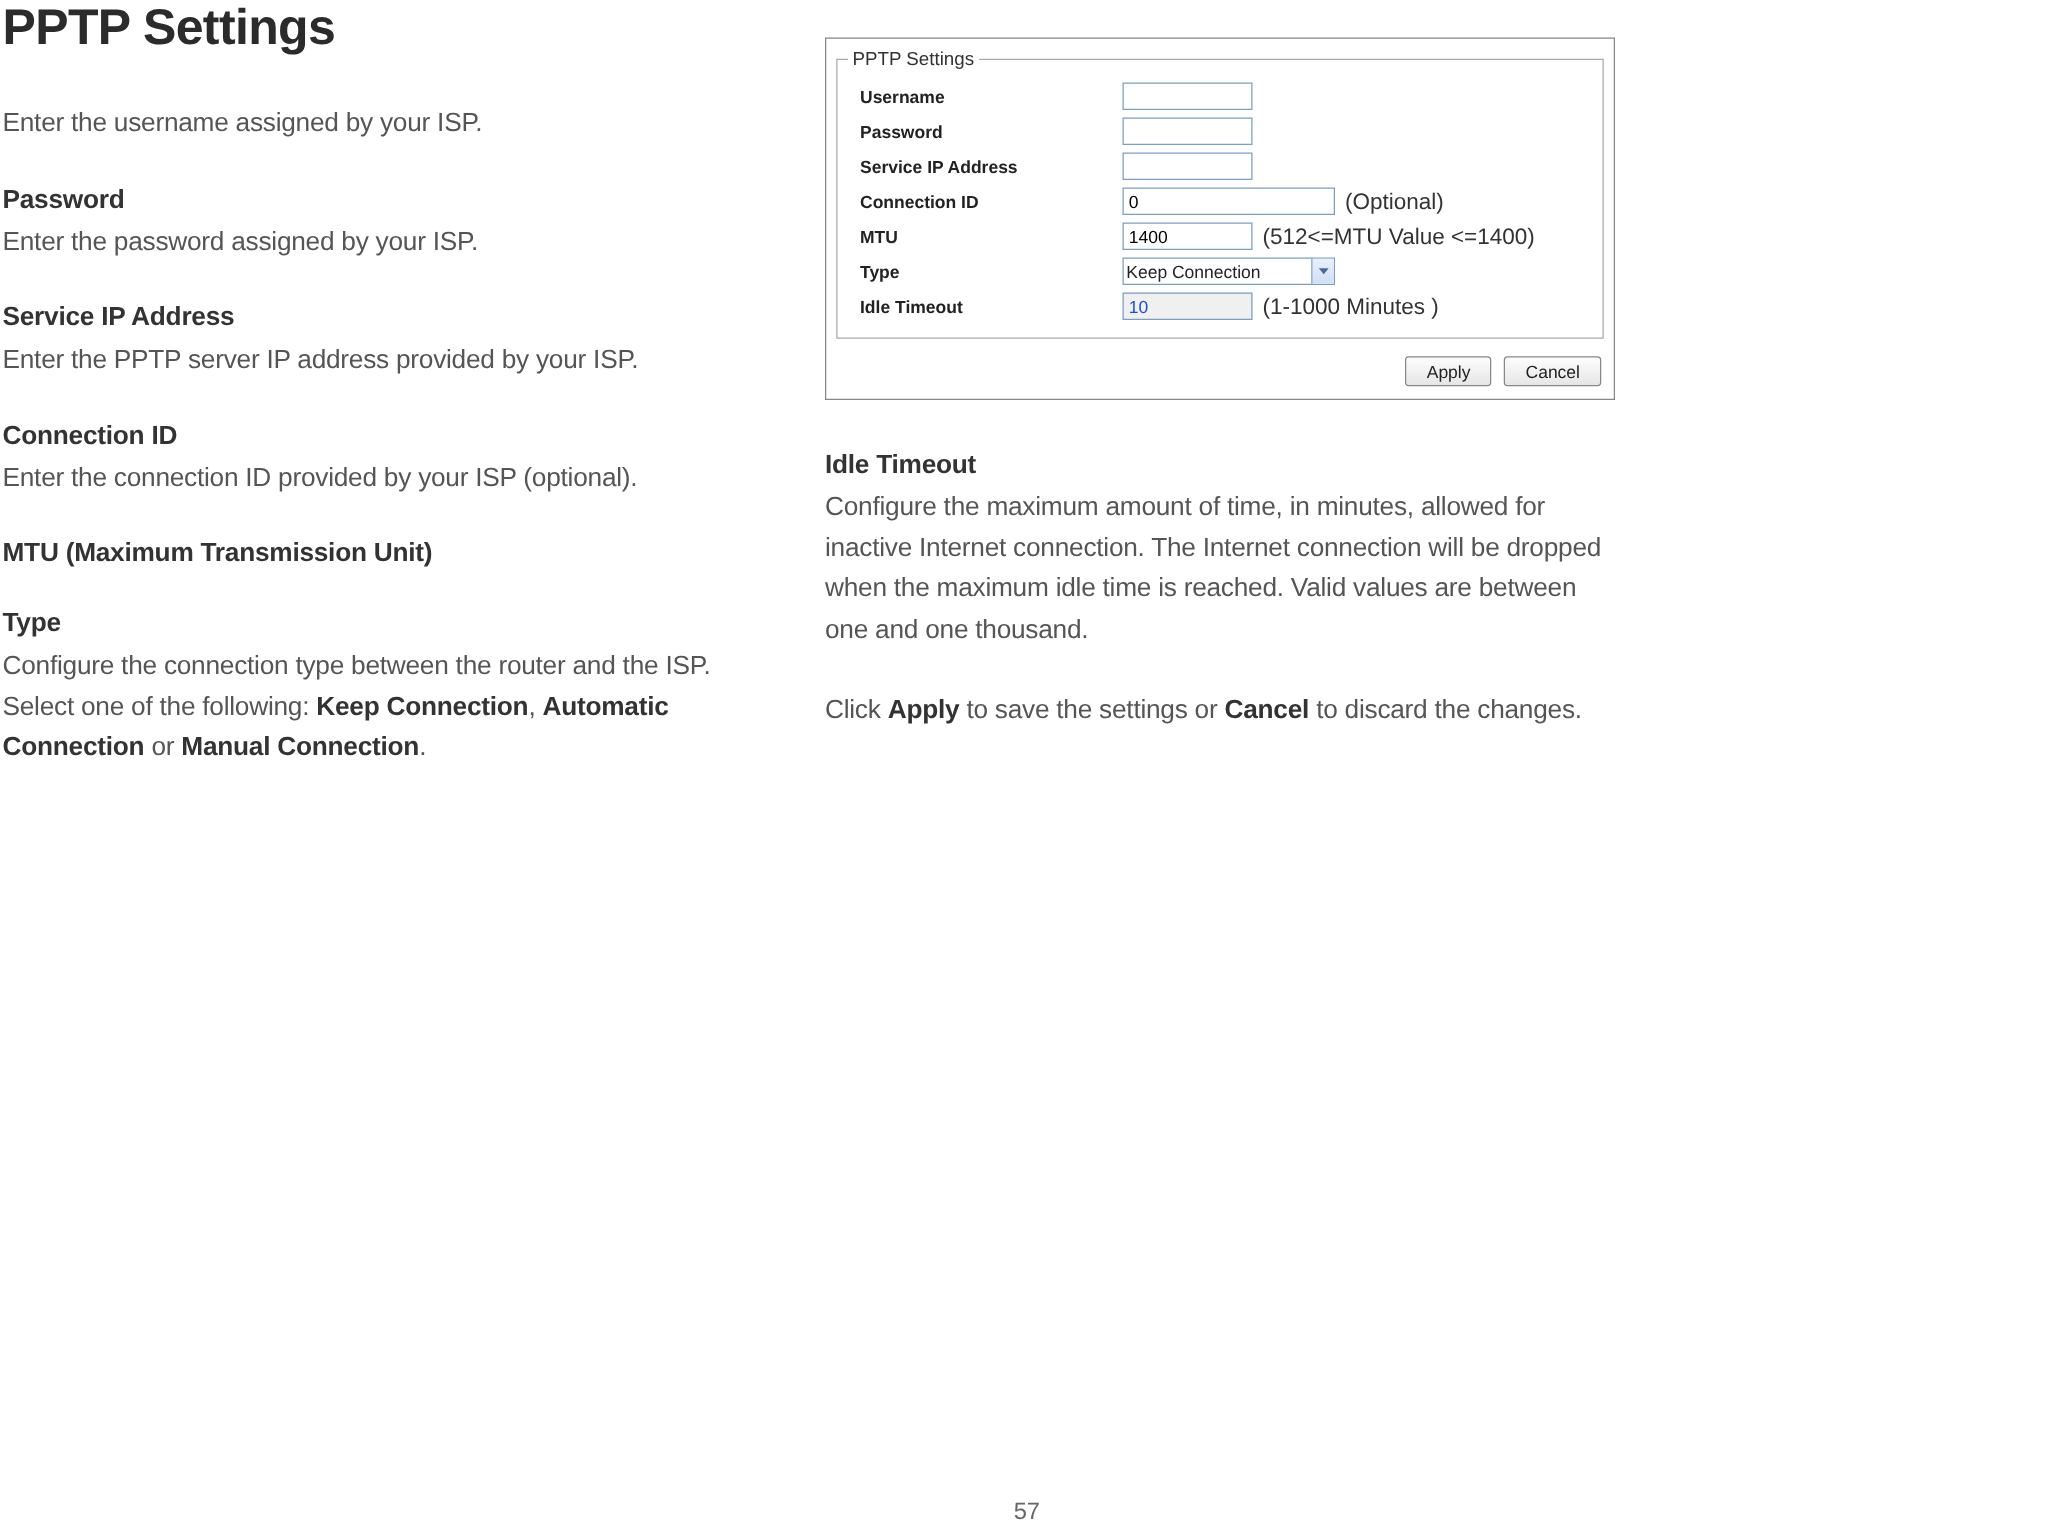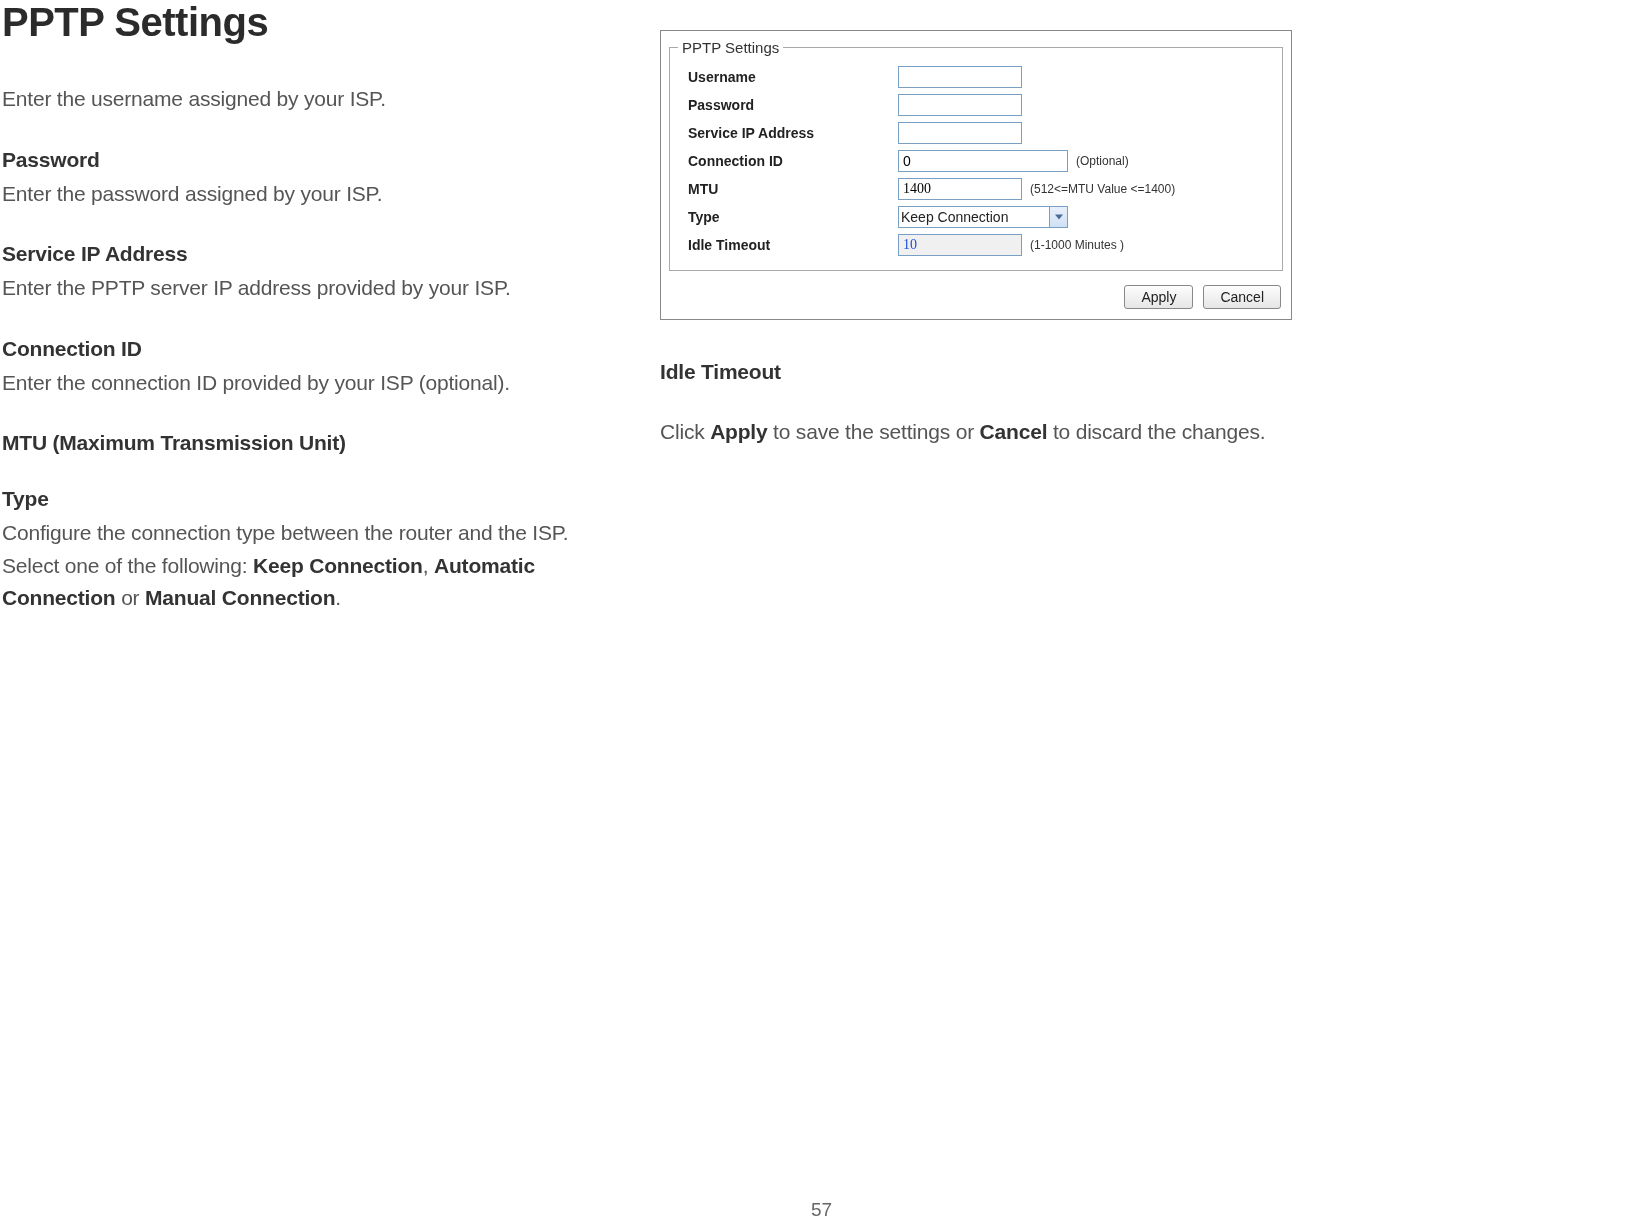--- a/index.html
+++ b/index.html
@@ -80,26 +80,26 @@
       font-weight: bold;
     }
     .form-input {
       height: 22px;
       border: 1px solid #7a9fc4;
       background: #fff;
       font-family: Tahoma, Arial, sans-serif;
       font-size: 14px;
       padding: 1px 4px;
     }
-    .form-input.w120 { width: 124px; font-family: Liberation Serif, serif; }
+    .form-input.w120 { width: 104px; }
     .form-input.w170 { width: 170px; }
     .form-input.disabled { background: #f0f0f0; color:#1d4ed8; }
     .form-hint {
       font-family: Tahoma, Arial, sans-serif;
-      font-size: 12px;
+      font-size: 18px;
       color: #333;
       margin-left: 8px;
     }
     .form-select {
       height: 22px;
       border: 1px solid #7a9fc4;
       background: #fff;
       font-family: Tahoma, Arial, sans-serif;
       font-size: 14px;
       width: 170px;
@@ -238,20 +238,21 @@
       </fieldset>
       <div class="panel-buttons">
         <button class="panel-btn">Apply</button>
         <button class="panel-btn">Cancel</button>
       </div>
     </div>
 
     <div class="right-text">
       <div class="field-block">
         <div class="field-title">Idle Timeout</div>
+        <div class="field-desc">Configure the maximum amount of time, in minutes, allowed for inactive Internet connection. The Internet connection will be dropped when the maximum idle time is reached. Valid values are between one and one thousand.</div>
       </div>
 
       <div class="field-desc">
         <span>Click </span><span class="bold">Apply</span><span> to save the settings or </span><span class="bold">Cancel</span><span> to discard the changes.</span>
       </div>
     </div>
   </div>
 </div>
 
 <div class="page-num">57</div>

